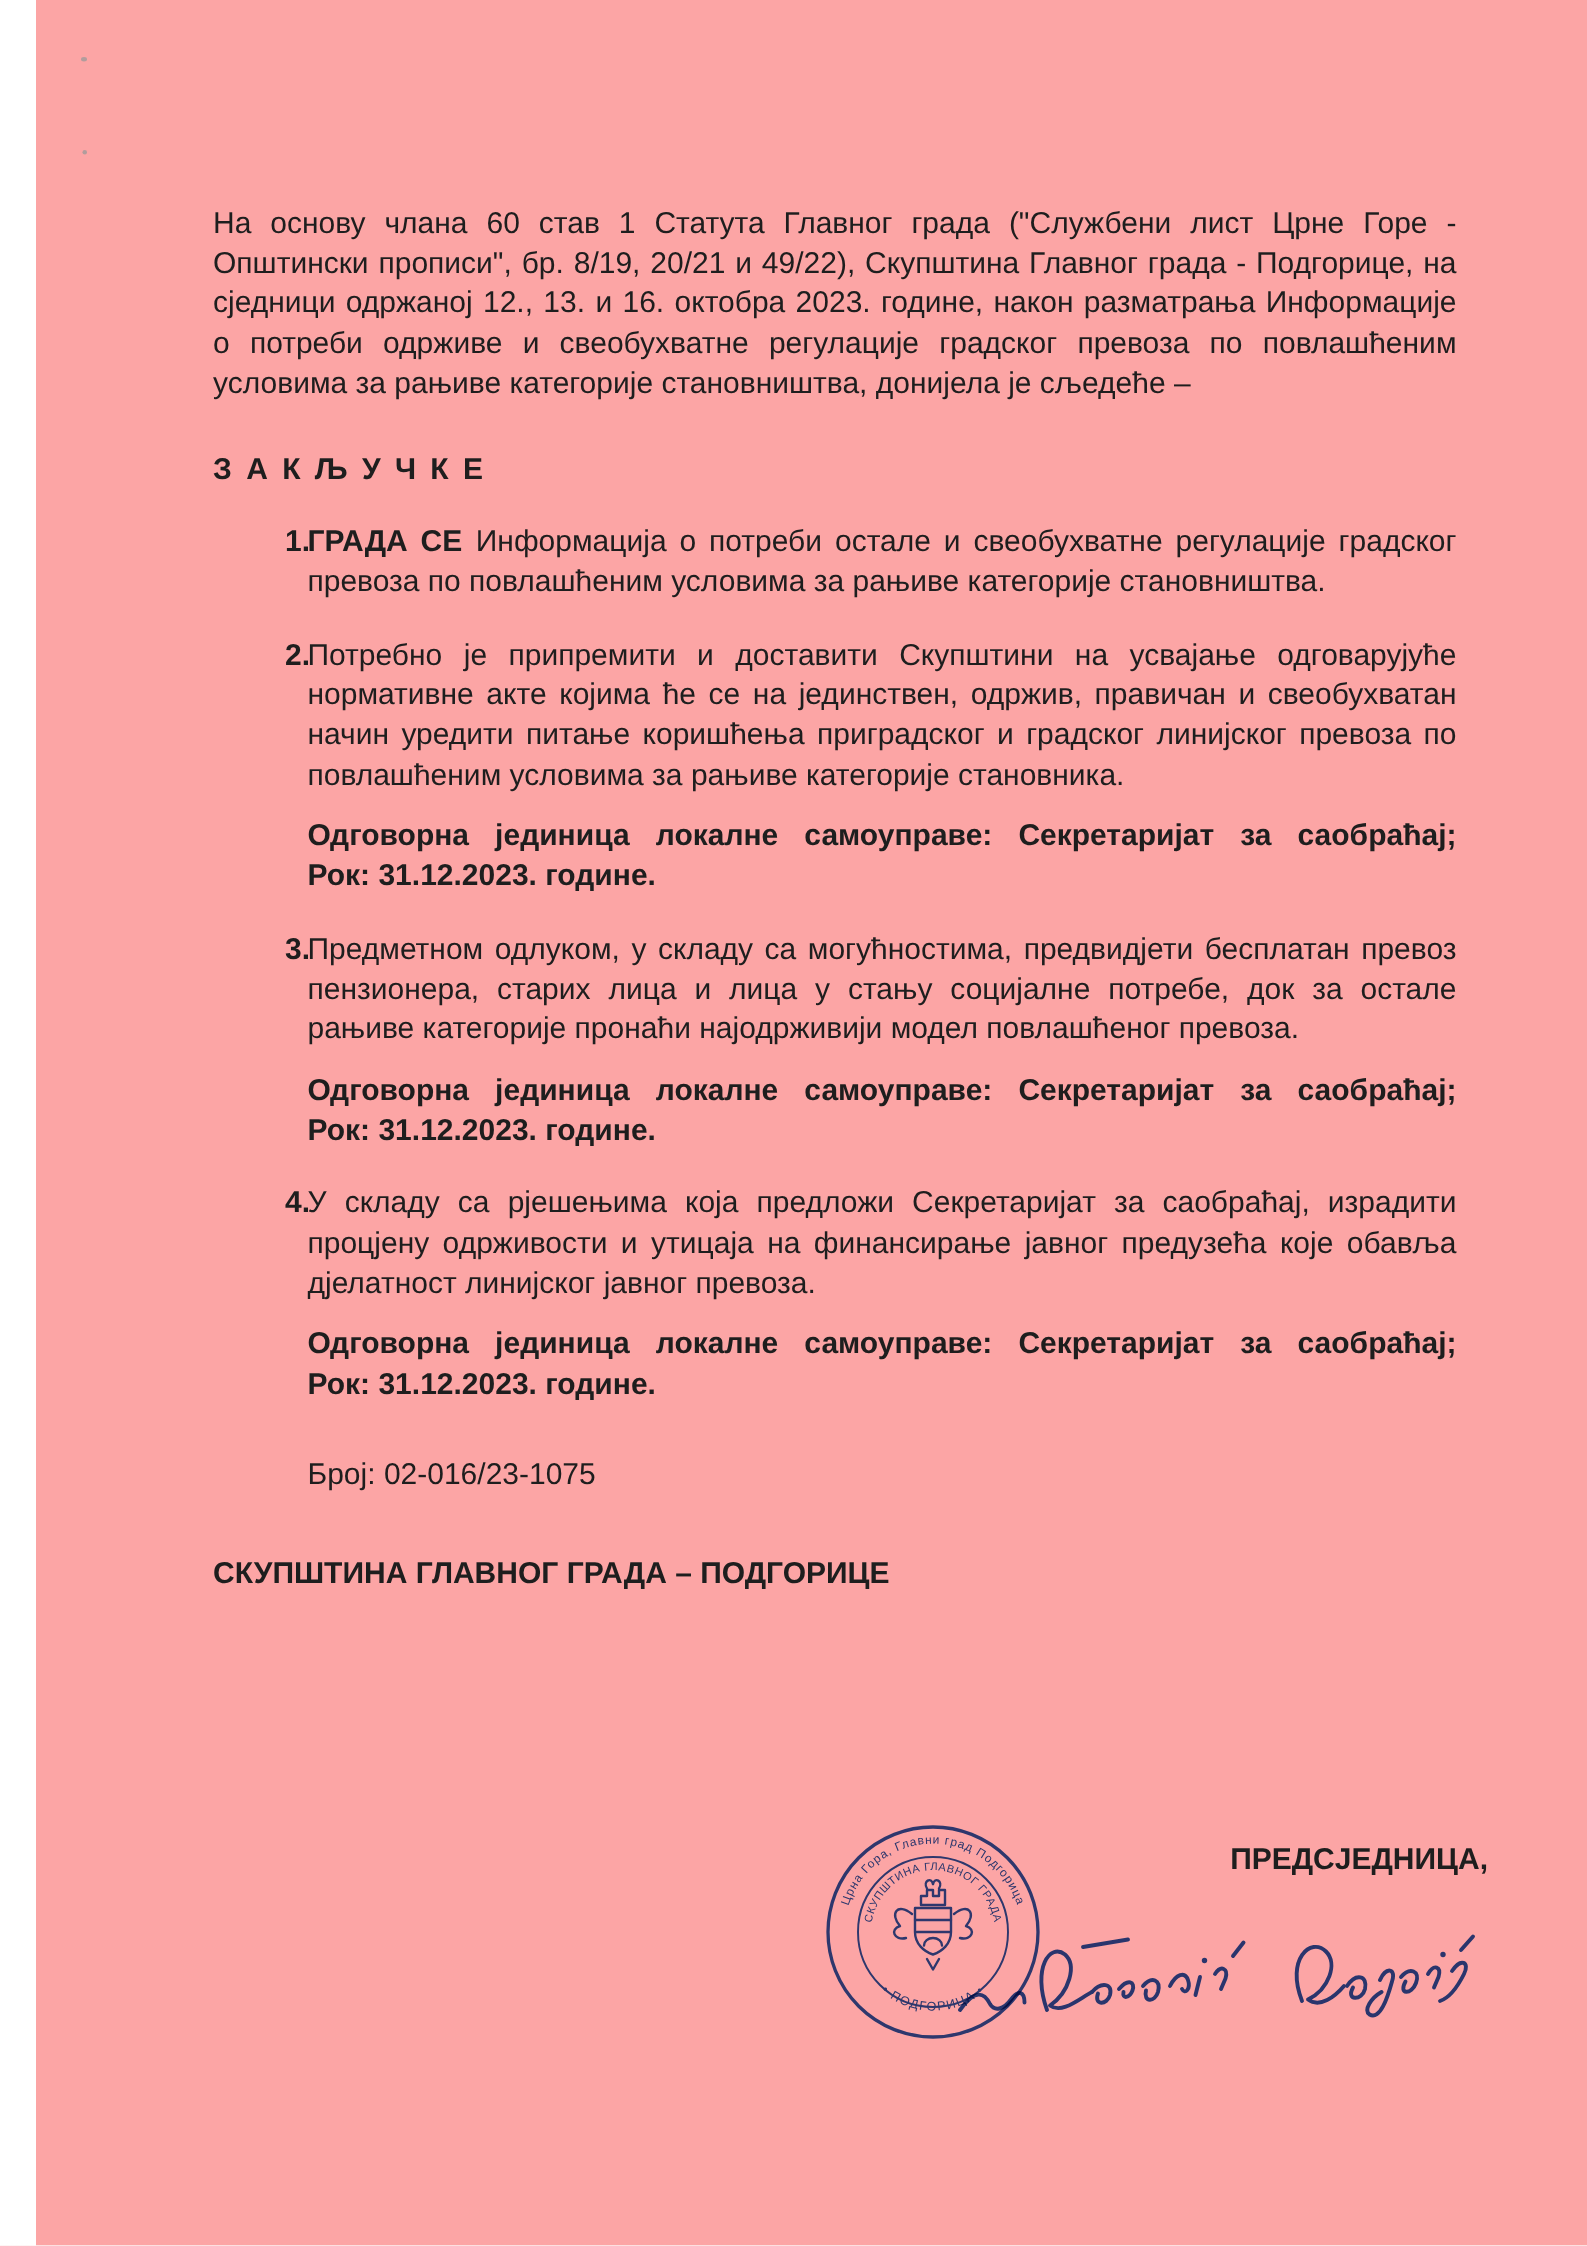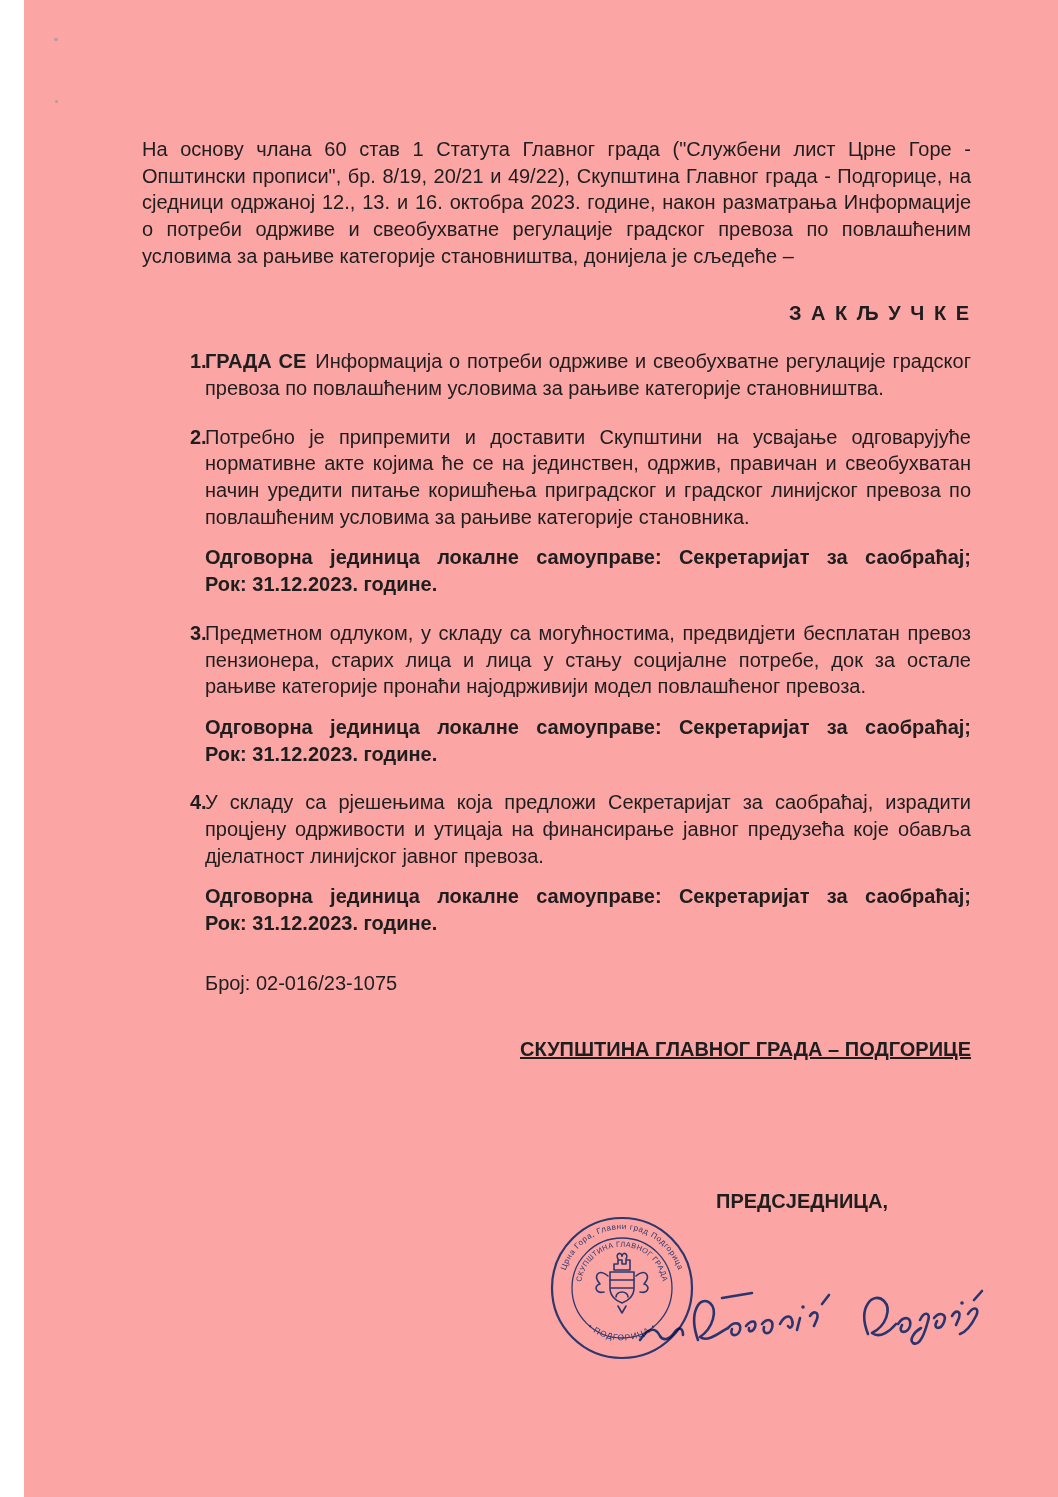--- a/index.html
+++ b/index.html
@@ -11,35 +11,35 @@
     font-size:20px; line-height:26.7px;
     color:#1e1e1e;
     overflow:hidden;
     margin-left:24px;
   }
   .content { box-sizing:border-box; padding:136px 95px 0 118px; }
   .justify { text-align:justify; text-align-last:left; }
   .intro { margin:0; }
   .heading {
     font-size:20px; line-height:26.7px; font-weight:bold;
-    text-align:right; letter-spacing:2px; margin:30px 0 0 0;
+    text-align:left; letter-spacing:2px; margin:30px 0 0 0;
   }
   .item { position:relative; margin:22px 0 0 0; padding-left:63px; }
   .item-num { position:absolute; left:48px; top:0; font-weight:bold; }
   .item-text { margin:0; }
   .item-lead { font-weight:bold; margin-right:9px; }
   .note { margin:14px 0 0 0; padding-left:63px;font-weight:bold; }
   .note-line { display:block; }
   .note-line.stretch { text-align:justify; text-align-last:justify; }
   .ref-block { margin:33px 0 0 0; padding-left:63px; }
   .ref-block p { margin:0; }
-  .assembly { margin:39px 0 0 0; text-align:right; font-weight:bold;text-decoration:underline; }
+  .assembly { margin:39px 0 0 0; text-align:left; font-weight:bold; }
   .sign-block {
-    position:absolute; left:588px; top:1188px; width:380px;
-    text-align:center; font-weight:bold; z-index:2;
+    position:absolute; left:588px; top:1227px; width:380px;
+    text-align:right; font-weight:bold; z-index:2;
   }
   .sign-block p { margin:0; }
   .stamp {
     position:absolute; left:524px; top:1214px; width:148px; height:148px;
     z-index:3; mix-blend-mode:multiply;
   }
   .signature {
     position:absolute; left:612px; top:1262px; width:350px; height:105px;
     z-index:4; mix-blend-mode:multiply;
   }
@@ -56,21 +56,21 @@
   <span class="speck speck-2"></span>
 
   <div class="content">
 
     <p class="intro justify">На основу члана 60 став 1 Статута Главног града ("Службени лист Црне Горе - Општински прописи", бр. 8/19, 20/21 и 49/22), Скупштина Главног града - Подгорице, на сједници одржаној 12., 13. и 16. октобра 2023. године, након разматрања Информације о потреби одрживе и свеобухватне регулације градског превоза по повлашћеним условима за рањиве категорије становништва, донијела је сљедеће –</p>
 
     <h1 class="heading">З А К Љ У Ч К Е</h1>
 
     <div class="item">
       <span class="item-num">1.</span>
-      <p class="item-text justify"><span class="item-lead">ГРАДА СЕ</span><span>Информација о потреби одрживе и свеобухватне регулације градског превоза по повлашћеним условима за рањиве категорије становништва.</span></p>
+      <p class="item-text justify"><span class="item-lead">ГРАДА СЕ</span><span>Информација о потреби остале и свеобухватне регулације градског превоза по повлашћеним условима за рањиве категорије становништва.</span></p>
     </div>
 
     <div class="item">
       <span class="item-num">2.</span>
       <p class="item-text justify"><span>Потребно је припремити и доставити Скупштини на усвајање одговарујуће нормативне акте којима ће се на јединствен, одржив, правичан и свеобухватан начин уредити питање коришћења приградског и градског линијског превоза по повлашћеним условима за рањиве категорије становника.</span></p>
     </div>
     <p class="note">
       <span class="note-line stretch">Одговорна јединица локалне самоуправе: Секретаријат за саобраћај;</span>
       <span class="note-line">Рок: 31.12.2023. године.</span>
     </p>

